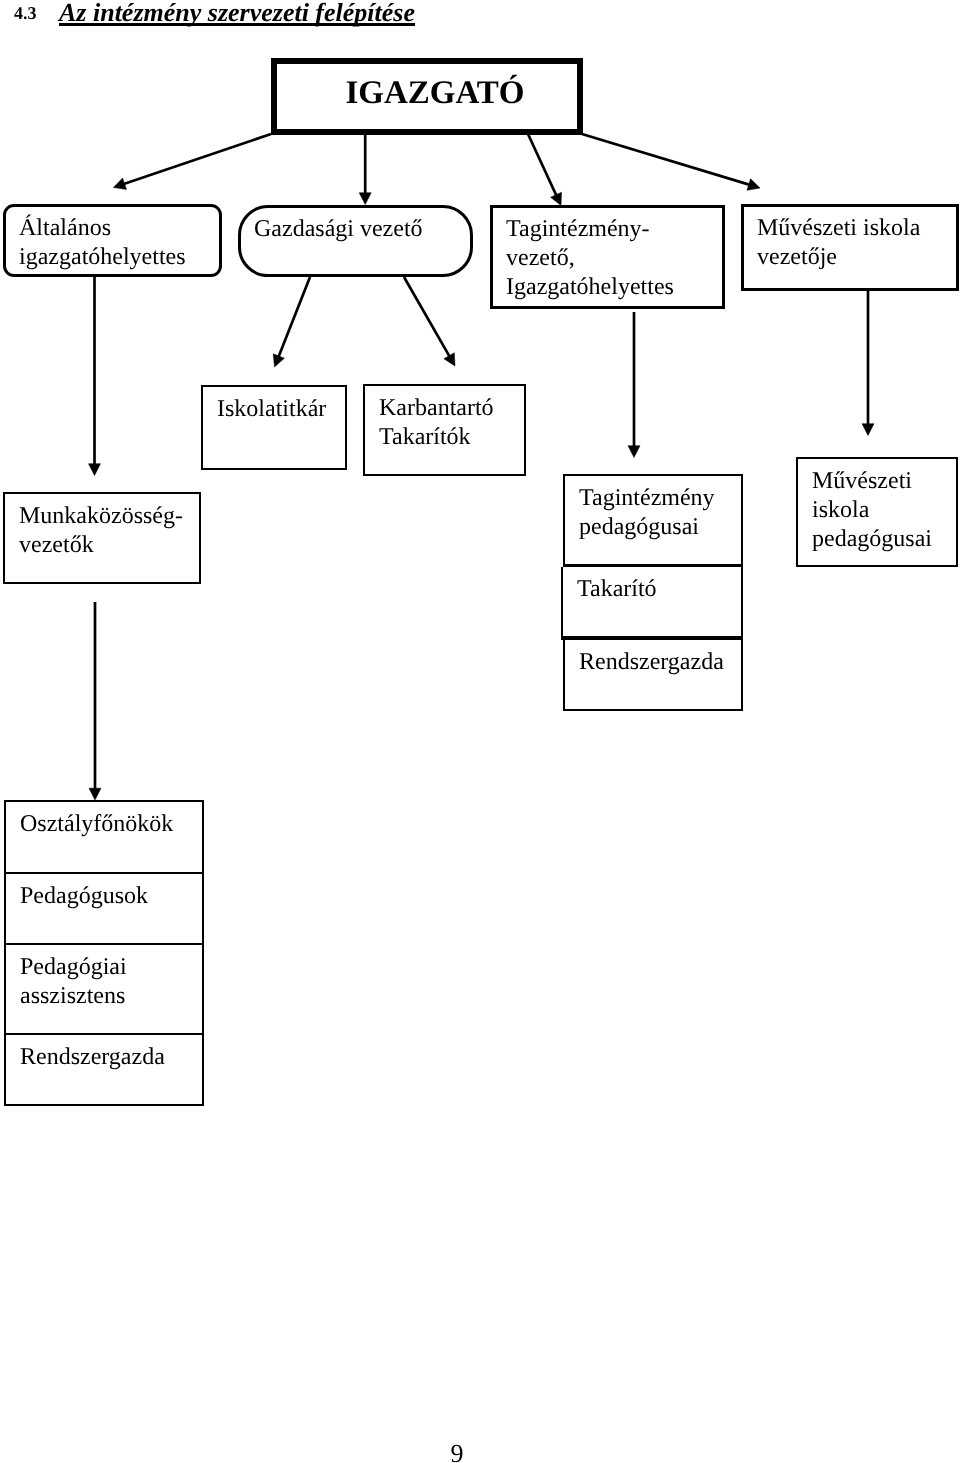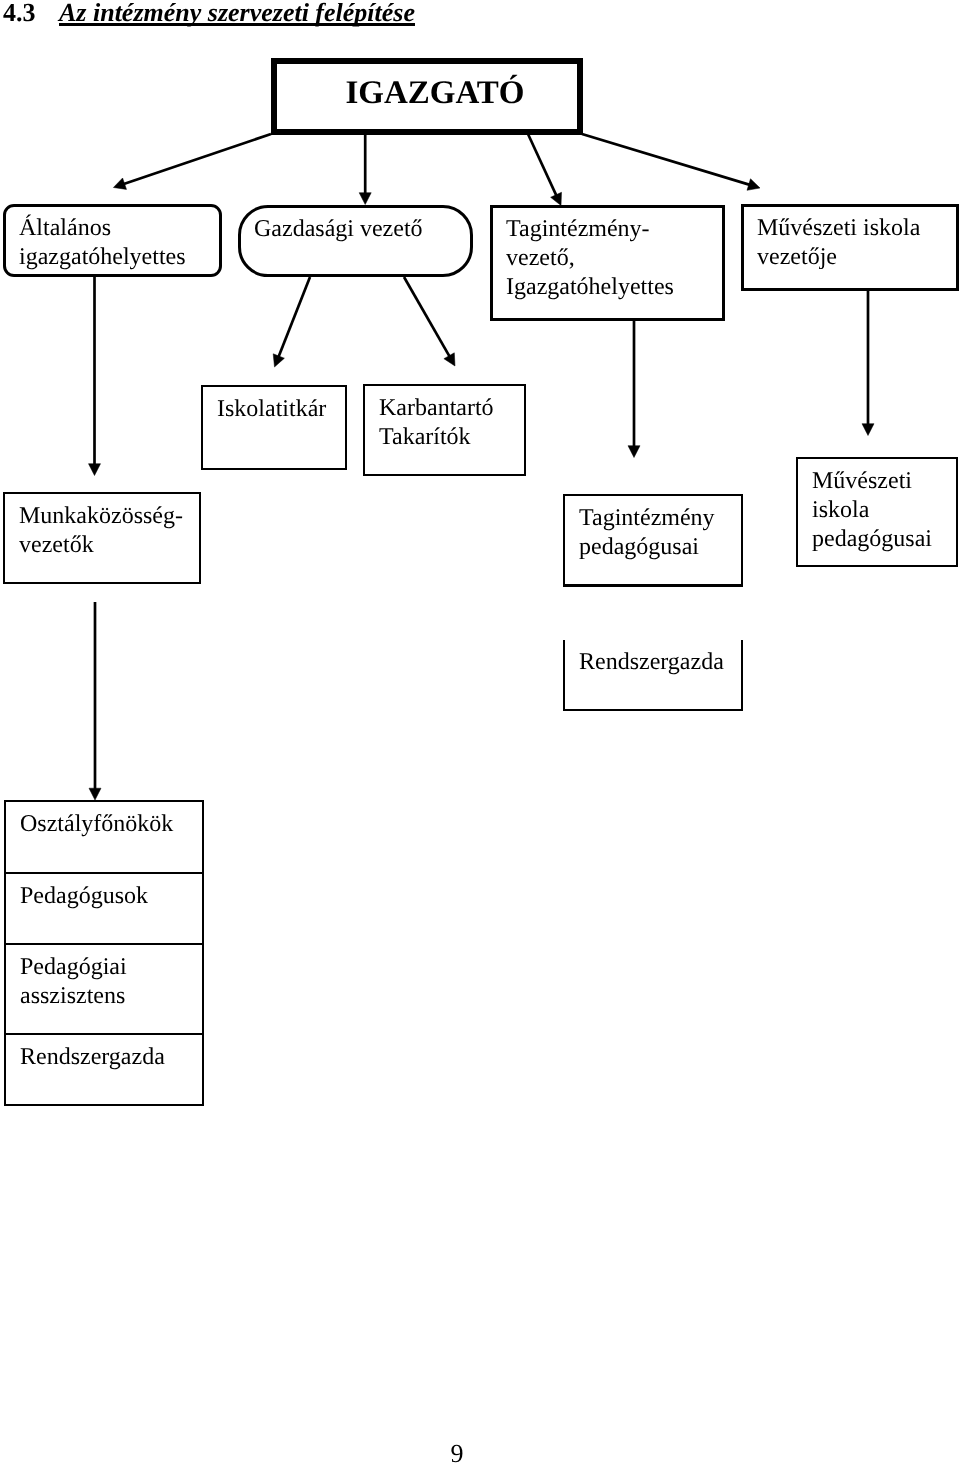--- a/index.html
+++ b/index.html
@@ -3,21 +3,21 @@
 <meta charset="utf-8">
 <style>
   html, body { margin:0; padding:0; background:#ffffff; }
   * { -webkit-font-smoothing:antialiased; text-rendering:geometricPrecision; }
   body { width:960px; height:1463px; position:relative; overflow:hidden;
          font-family:"Liberation Serif", serif; color:#000000; }
   .page { position:absolute; left:0; top:0; width:960px; height:1463px; }
 
   
   #heading { position:absolute; left:0; top:0; width:960px; height:40px; }
-  #heading .num { position:absolute; left:3px; top:-1px; font-weight:bold; font-size:26px;
+  #heading .num { position:absolute; left:14px; top:-1px; font-weight:bold; font-size:18px;
                   line-height:28px; }
   #heading .ttl { position:absolute; left:59px; top:-1px; font-weight:bold; font-style:italic;
                   font-size:26px; line-height:28px;
                   text-decoration:underline; text-decoration-thickness:3px;
                   text-underline-offset:2px; text-decoration-skip-ink:none; }
 
   
   .box { position:absolute; box-sizing:border-box; border:2px solid #000; background:#fff;
          padding:8px 0 0 14px; }
   .box.b3 { border-width:3px; padding:7px 0 0 13px; }
@@ -77,21 +77,21 @@
 
   <div class="box b3" style="left:3px; top:204px; width:219px; height:73px;border-radius:11px;">
     <span class="lbl">Általános</span>
     <span class="lbl">igazgatóhelyettes</span>
   </div>
 
   <div class="box b3" style="left:238px; top:205px; width:235px; height:72px;border-radius:30px;">
     <span class="lbl">Gazdasági vezető</span>
   </div>
 
-  <div class="box b3" style="left:490px; top:205px; width:235px; height:116px;">
+  <div class="box b3" style="left:490px; top:205px; width:235px; height:104px;">
     <span class="lbl">Tagintézmény-</span>
     <span class="lbl">vezető,</span>
     <span class="lbl">Igazgatóhelyettes</span>
   </div>
 
   <div class="box b3" style="left:741px; top:204px; width:218px; height:87px;">
     <span class="lbl">Művészeti iskola</span>
     <span class="lbl">vezetője</span>
   </div>
 
@@ -102,25 +102,28 @@
   <div class="box" style="left:363px; top:384px; width:163px; height:92px;">
     <span class="lbl">Karbantartó</span>
     <span class="lbl">Takarítók</span>
   </div>
 
   <div class="box" style="left:3px; top:492px; width:198px; height:92px;">
     <span class="lbl">Munkaközösség-</span>
     <span class="lbl">vezetők</span>
   </div>
 
-  <div class="box" style="left:563px; top:474px; width:180px; height:93px; border-bottom-width:3px;margin-top:20px;">
+  <div class="box" style="left:563px; top:474px; width:180px; height:93px; border-bottom-width:3px;">
     <span class="lbl">Tagintézmény</span>
     <span class="lbl">pedagógusai</span>
   </div>
 
+  <div class="box" style="left:561px; top:567px; width:182px; height:73px; border-top:none; border-bottom-width:4px;">
+    <span class="lbl">Takarító</span>
+  </div>
 
   <div class="box" style="left:563px; top:640px; width:180px; height:71px; border-top:none;">
     <span class="lbl">Rendszergazda</span>
   </div>
 
   <div class="box" style="left:796px; top:457px; width:162px; height:110px;">
     <span class="lbl">Művészeti</span>
     <span class="lbl">iskola</span>
     <span class="lbl">pedagógusai</span>
   </div>

